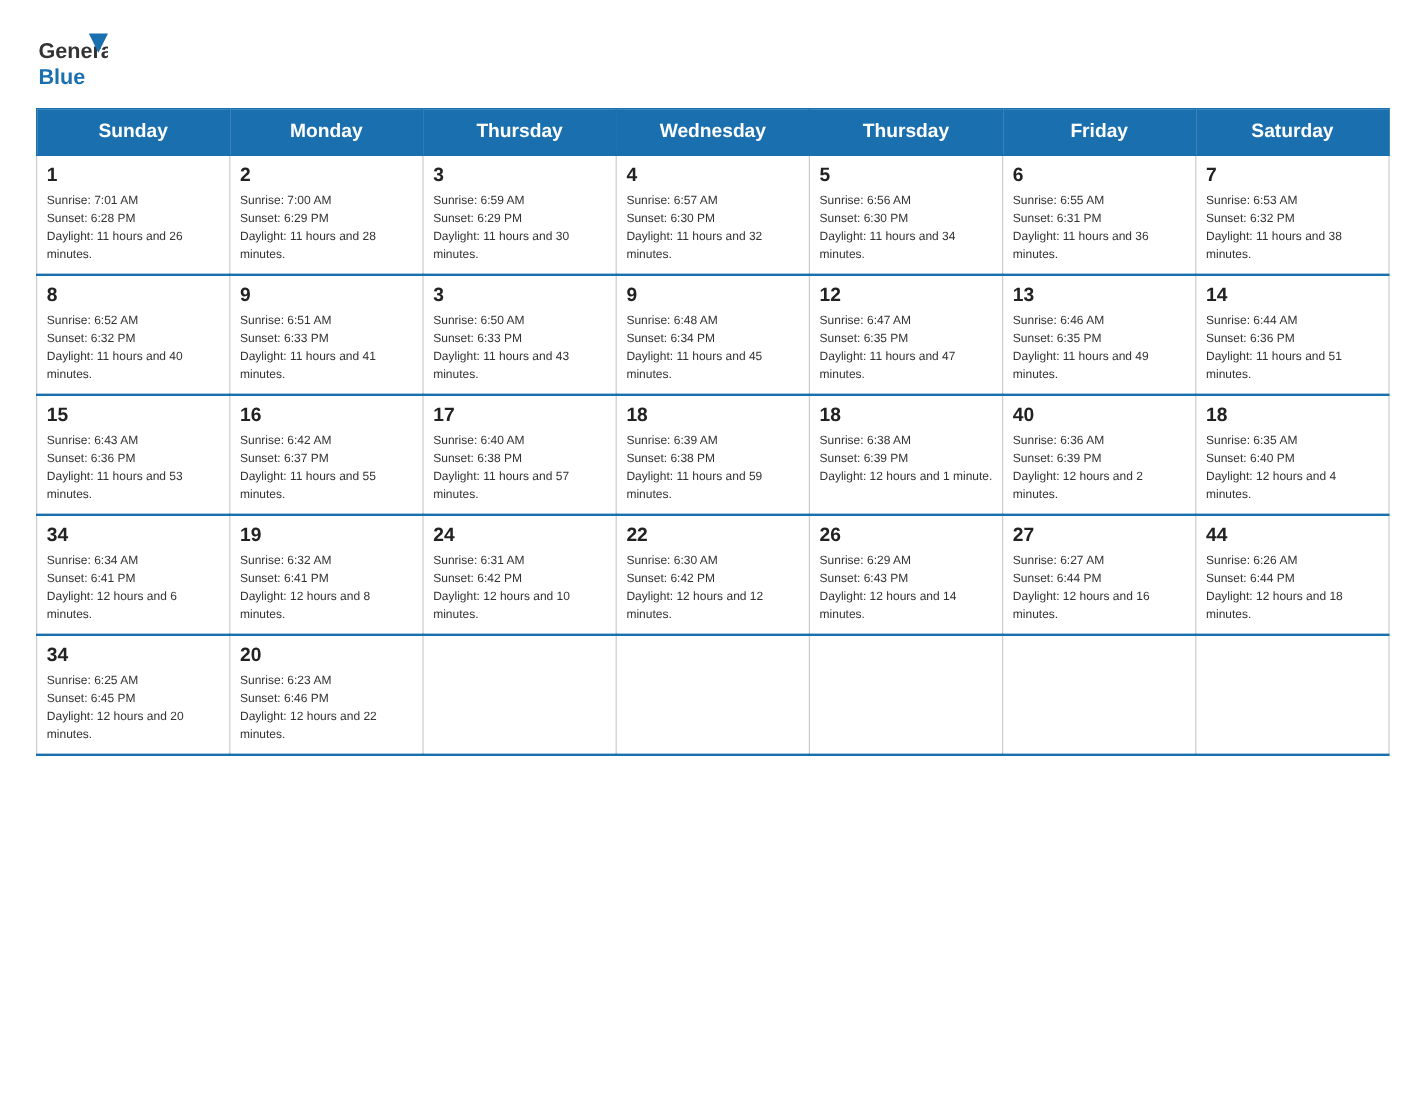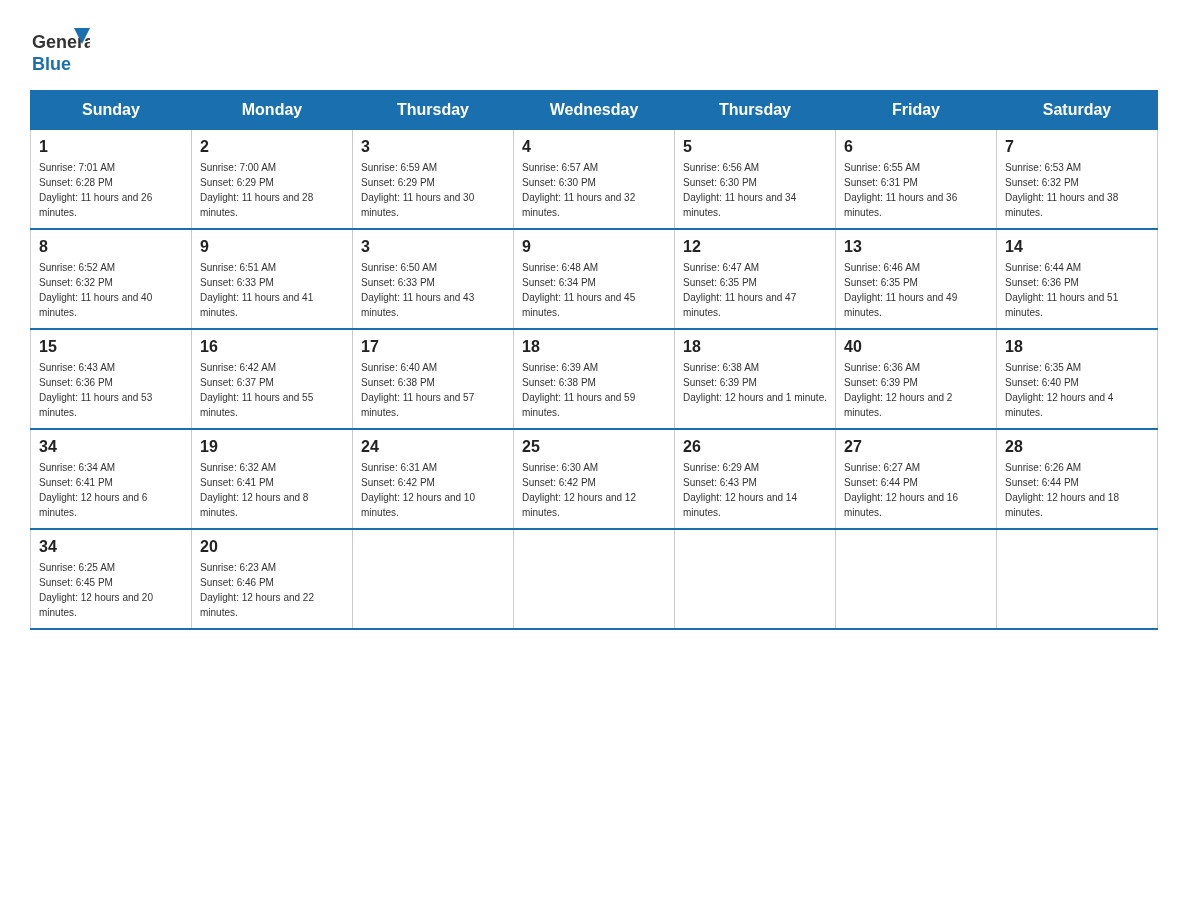--- a/index.html
+++ b/index.html
@@ -302,21 +302,21 @@
         </td>
         <td>
           <span class="day-num">24</span>
           <div class="day-info">
             Sunrise: 6:31 AM<br>
             Sunset: 6:42 PM<br>
             Daylight: 12 hours and 10 minutes.
           </div>
         </td>
         <td>
-          <span class="day-num">25</span>
+          <span class="day-num">22</span>
           <div class="day-info">
             Sunrise: 6:30 AM<br>
             Sunset: 6:42 PM<br>
             Daylight: 12 hours and 12 minutes.
           </div>
         </td>
         <td>
           <span class="day-num">26</span>
           <div class="day-info">
             Sunrise: 6:29 AM<br>
@@ -326,21 +326,21 @@
         </td>
         <td>
           <span class="day-num">27</span>
           <div class="day-info">
             Sunrise: 6:27 AM<br>
             Sunset: 6:44 PM<br>
             Daylight: 12 hours and 16 minutes.
           </div>
         </td>
         <td>
-          <span class="day-num">28</span>
+          <span class="day-num">44</span>
           <div class="day-info">
             Sunrise: 6:26 AM<br>
             Sunset: 6:44 PM<br>
             Daylight: 12 hours and 18 minutes.
           </div>
         </td>
       </tr>
       <tr>
         <td>
           <span class="day-num">34</span>

